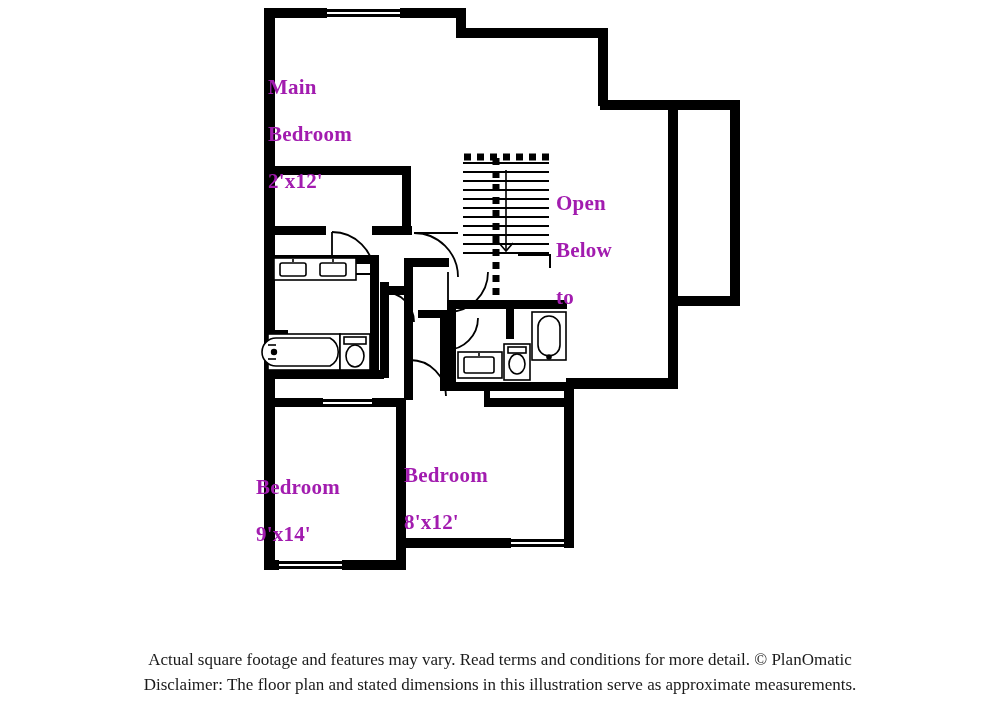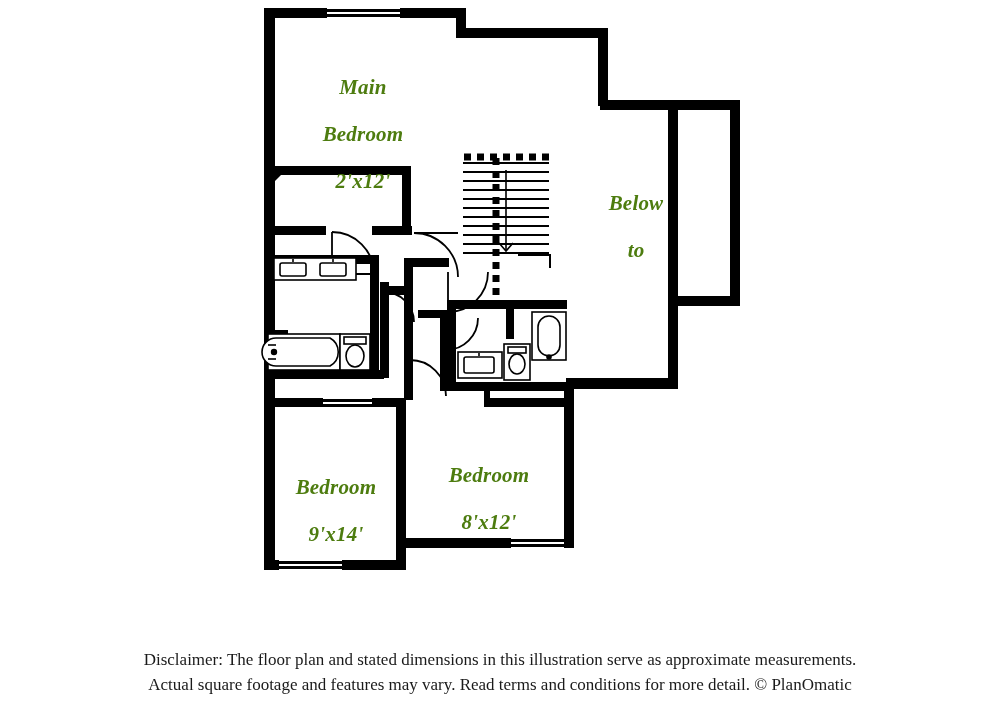--- a/index.html
+++ b/index.html
@@ -24,28 +24,26 @@
   svg#plan-svg {
     position: absolute;
     left: 0;
     top: 0;
     width: 1000px;
     height: 727px;
     display: block;
   }
   .room-label {
     position: absolute;
-    text-align: center;
     font-family: "Liberation Serif", serif;
     font-weight: bold;
-    color: #4d7c0f;
+    color: #a21caf;
     line-height: 1.12;
     white-space: pre-line;
     letter-spacing: 0.2px;
-    font-style: italic;
   }
   .room-label .name {
     display: block;
   }
   .room-label .dim {
     display: block;
   }
   #label-main-bedroom {
     left: 268px;
     top: 52px;
@@ -285,32 +283,33 @@
   </svg>
 
   <div class="room-label" id="label-main-bedroom">
     <span class="name">Main</span>
     <span class="name">Bedroom</span>
     <span class="dim">2'x12'</span>
   </div>
 
 
   <div class="room-label" id="label-open-to-below">
+    <span class="name">Open</span>
     <span class="name">Below</span>
     <span class="name">to</span>
   </div>
 
   <div class="room-label" id="label-bedroom-1">
     <span class="name">Bedroom</span>
     <span class="dim">9'x14'</span>
   </div>
 
   <div class="room-label" id="label-bedroom-2">
     <span class="name">Bedroom</span>
     <span class="dim">8'x12'</span>
   </div>
 
 </div>
 
 <div id="disclaimer">
+  <span class="line">Actual square footage and features may vary. Read terms and conditions for more detail. © PlanOmatic</span>
   <span class="line">Disclaimer: The floor plan and stated dimensions in this illustration serve as approximate measurements.</span>
-  <span class="line">Actual square footage and features may vary. Read terms and conditions for more detail. © PlanOmatic</span>
 </div>
 
 </body></html>

